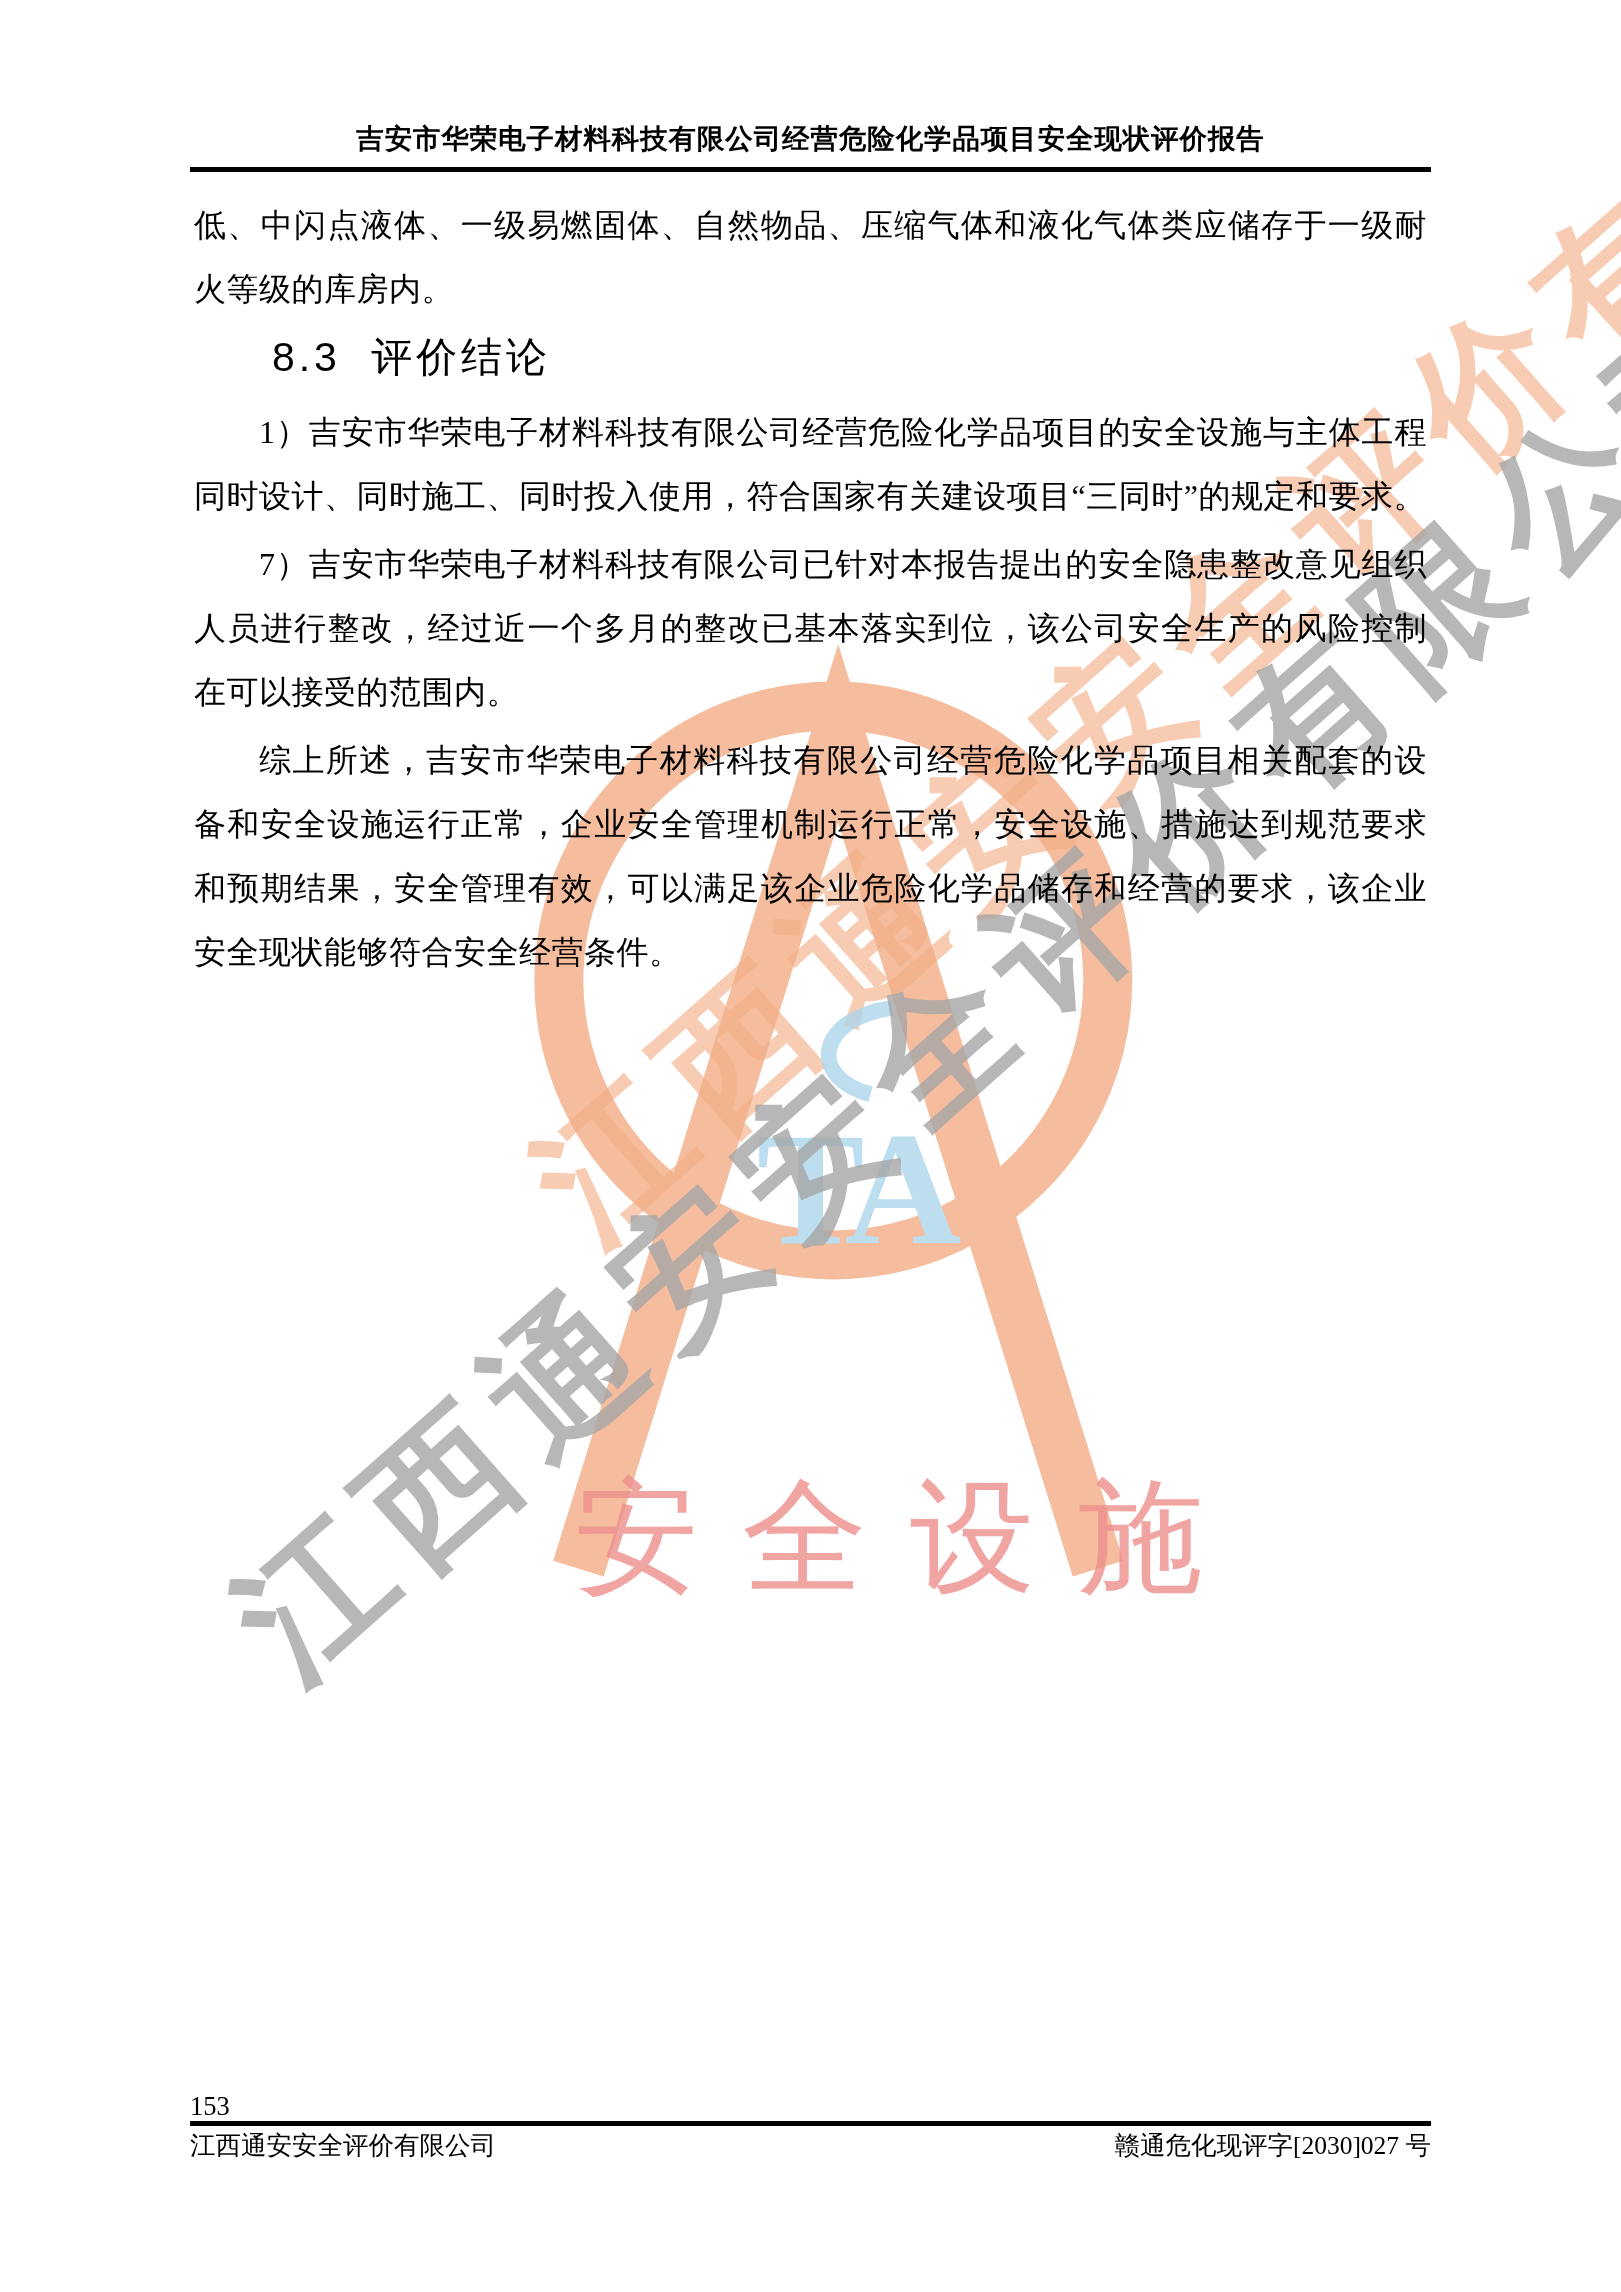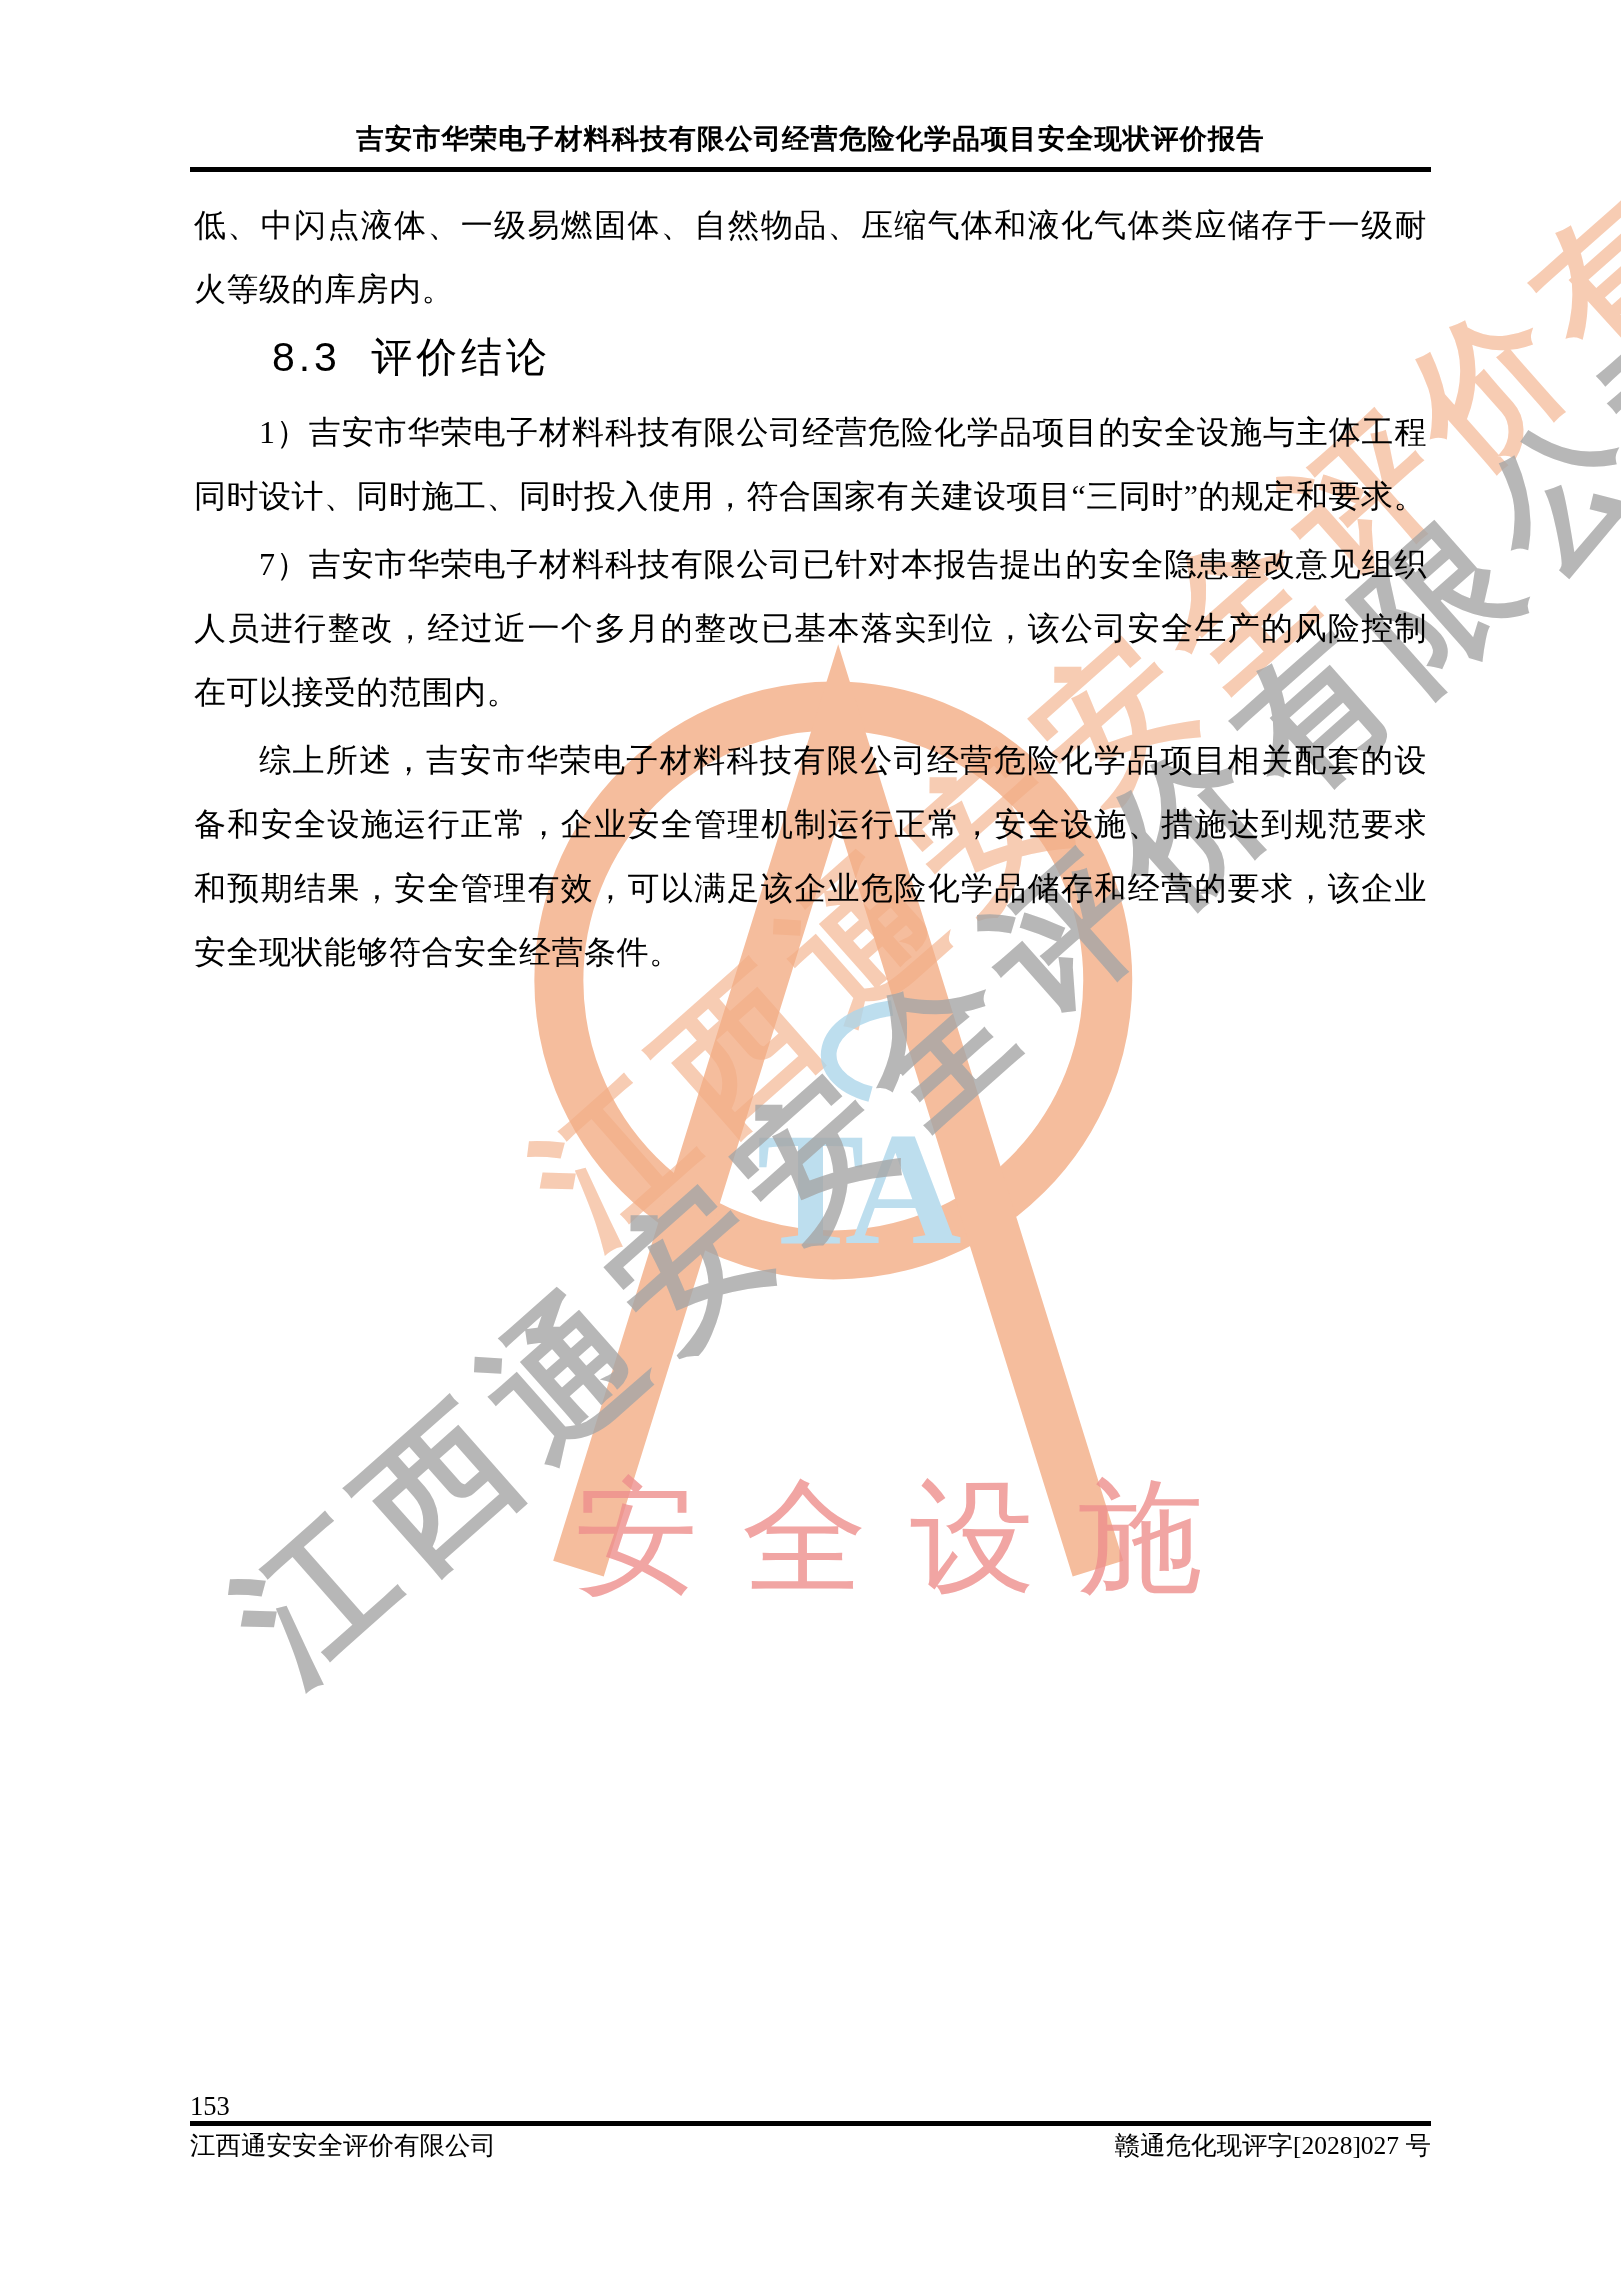--- a/index.html
+++ b/index.html
@@ -139,18 +139,18 @@
 
       <p>1）吉安市华荣电子材料科技有限公司经营危险化学品项目的安全设施与主体工程同时设计、同时施工、同时投入使用，符合国家有关建设项目“三同时”的规定和要求。</p>
       <p>7）吉安市华荣电子材料科技有限公司已针对本报告提出的安全隐患整改意见组织人员进行整改，经过近一个多月的整改已基本落实到位，该公司安全生产的风险控制在可以接受的范围内。</p>
       <p>综上所述，吉安市华荣电子材料科技有限公司经营危险化学品项目相关配套的设备和安全设施运行正常，企业安全管理机制运行正常，安全设施、措施达到规范要求和预期结果，安全管理有效，可以满足该企业危险化学品储存和经营的要求，该企业安全现状能够符合安全经营条件。</p>
     </div>
 
     <div class="page-number">153</div>
     <div class="footer-rule"></div>
     <div class="footer-row">
       <span>江西通安安全评价有限公司</span>
-      <span>赣通危化现评字[2028]027 号</span>
+      <span>赣通危化现评字[2030]027 号</span>
     </div>
   </div>
 
 </div>
 
 
 </body></html>

